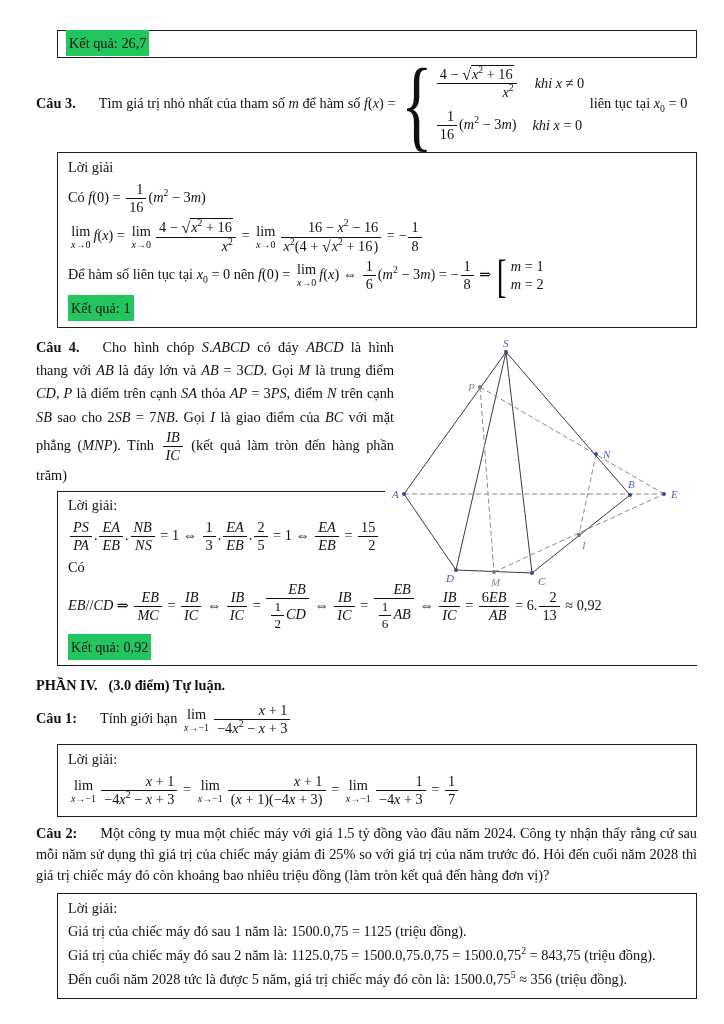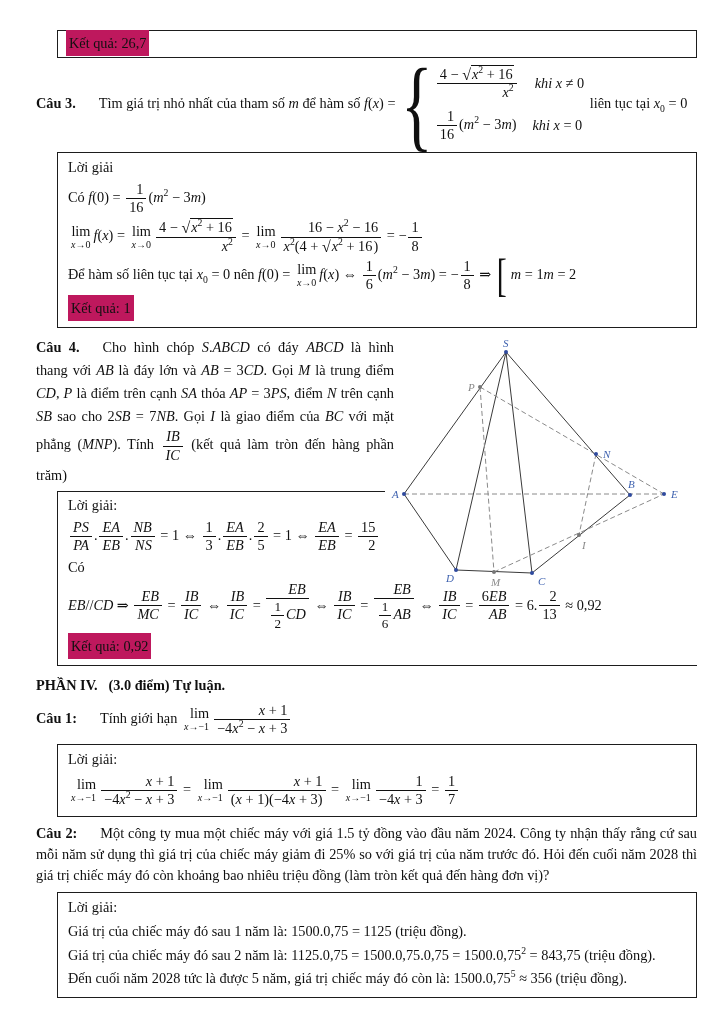--- a/index.html
+++ b/index.html
@@ -2,46 +2,46 @@
 <html><head>
 <meta charset="utf-8">
 <style>
   *{margin:0;padding:0;box-sizing:border-box}
   html,body{width:724px;height:1024px}
   body{background:#fff;font-family:"Liberation Serif","DejaVu Serif",serif;font-size:14.3px;color:#101010;
        padding:30px 27px 0 36px;overflow:hidden;position:relative;line-height:1.45}
   i{font-style:italic}
   .box{border:1px solid #1d1d1d;margin-left:21px;width:640px;padding:3px 10px 5px;background:transparent}
   .result-box{padding:2px 8px 3px}
-  .hl{background:#be185d;padding:5px 3px}
+  .hl{background:#22c55e;padding:5px 3px}
   .para{margin:6px 0 7px}
   .qlabel{font-weight:bold;margin-right:23px}
   .sol-title{font-weight:normal;margin:1px 0 2px}
   .mrow{margin:3px 0;white-space:nowrap}
   .result-row{margin-top:5px}
   .mathpara{white-space:nowrap}
   .up{font-style:normal}
   .frac{display:inline-block;vertical-align:middle;text-align:right;margin:0 2px}
   .fnum{display:block;padding:0 3px;border-bottom:1px solid #101010;line-height:1.2}
   .fden{display:block;padding:0 3px;line-height:1.2}
   .fnum .frac,.fden .frac{font-size:0.92em}
   sup{font-size:0.68em;vertical-align:super;line-height:0}
   sub{font-size:0.68em;vertical-align:sub;line-height:0}
   .sqrt{white-space:nowrap}
   .rad{display:inline-block;font-size:1.12em;line-height:1;transform:translateY(1px)}
   .sqb{border-top:1px solid #101010;padding:0 1px}
-  .lim{display:inline-flex;flex-direction:column;align-items:flex-end;vertical-align:middle;margin:0 3px;line-height:1.05}
+  .lim{display:inline-flex;flex-direction:column;align-items:center;vertical-align:middle;margin:0 3px;line-height:1.05}
   .limt{font-style:normal}
   .limu{font-size:0.7em;margin-top:1px}
   .cases{display:inline-flex;align-items:center;vertical-align:middle;margin:0 2px}
   .brace{display:inline-block;font-size:66px;line-height:0.8;transform:scaleY(1.55);font-weight:300;margin-right:2px}
   .ccol{display:inline-flex;flex-direction:column;row-gap:7px;padding:2px 0}
   .crow{display:flex;align-items:center;column-gap:16px}
   .sbr{display:inline-block;font-size:30px;line-height:1;transform:scaleY(1.55);margin-right:4px;font-weight:300}
-  .scol{display:inline-flex;align-items:flex-start;line-height:1.25}
+  .scol{display:inline-flex;flex-direction:column;align-items:flex-start;line-height:1.25}
   .heading{font-weight:bold;margin:9px 0 5px}
   .cau4{position:relative;margin-top:8px}
   .c4text{width:358px;text-align:justify;line-height:1.62;margin-bottom:4px}
   .figure{position:absolute;top:4px;left:330px;width:354px;height:252px;z-index:2;pointer-events:none}
   .figure svg{width:100%;height:100%}
   .c4box{border:1px solid #1d1d1d;border-top:none;border-right:none;position:relative;margin-top:2px}
   .c4box::before{content:"";position:absolute;top:0;left:-1px;width:328px;border-top:1px solid #1d1d1d}
   .c4box::after{content:"";position:absolute;top:92px;bottom:-1px;right:-1px;border-right:1px solid #1d1d1d}
   .sol{overflow:hidden}
 </style>

